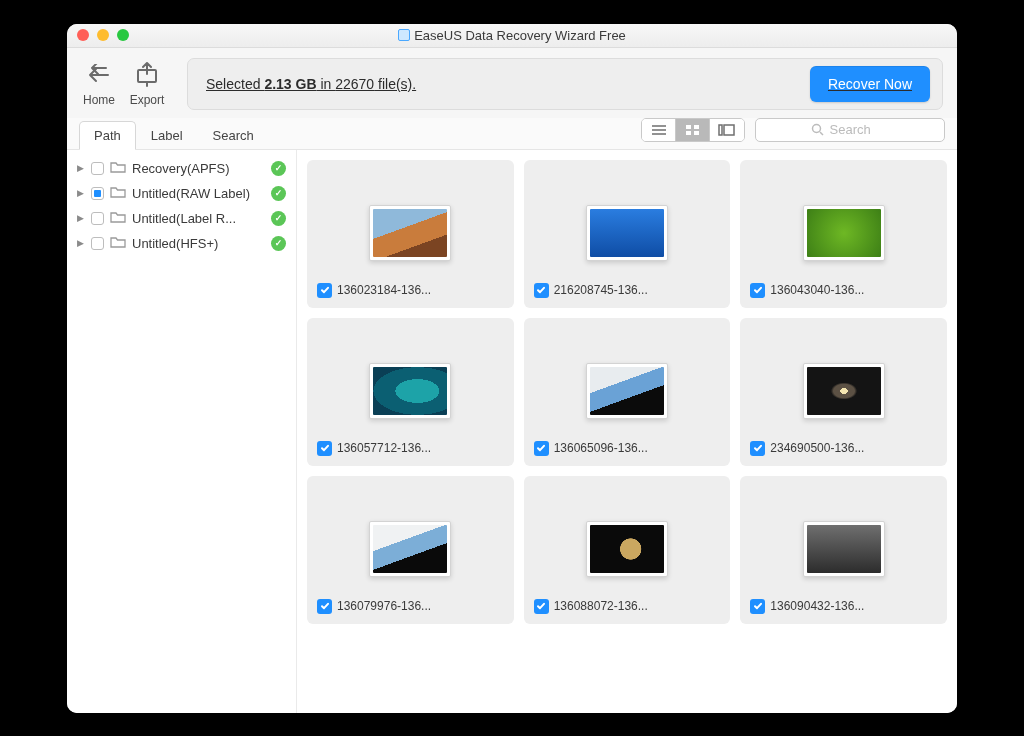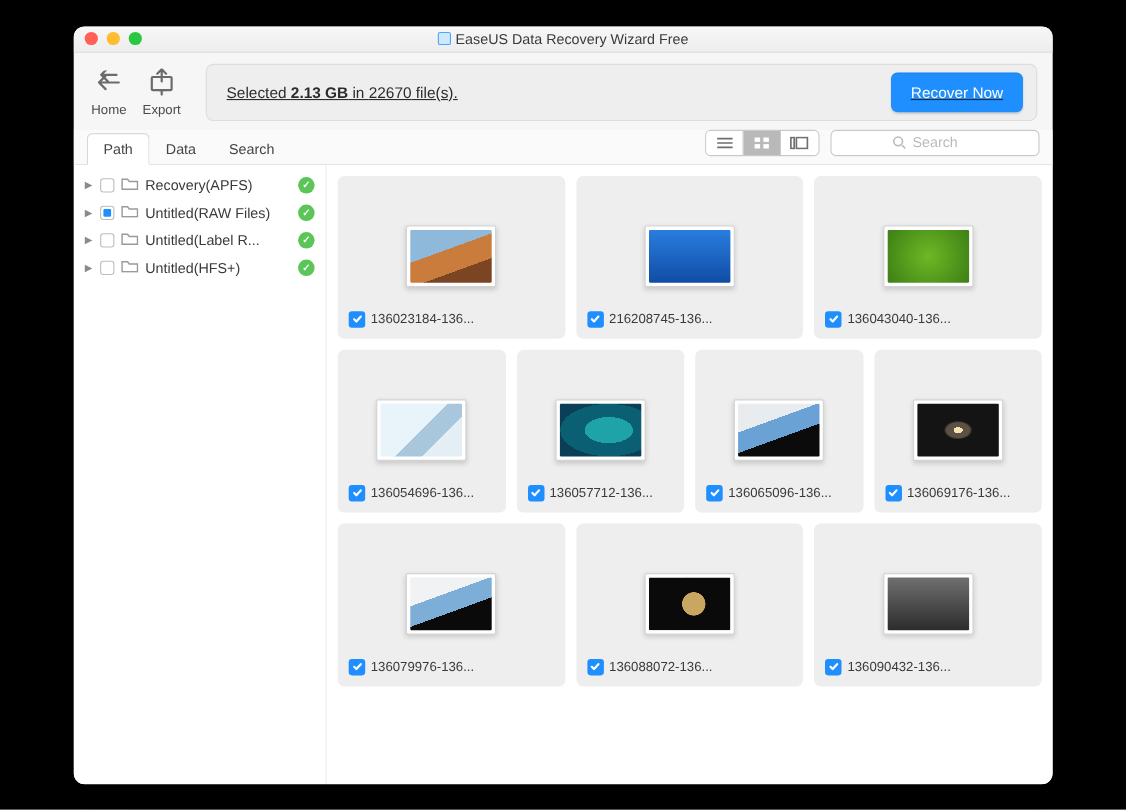--- a/index.html
+++ b/index.html
@@ -124,21 +124,21 @@
       <span>
         <span>Selected </span><b>2.13 GB</b><span> in </span><span>22670</span><span> file(s).</span>
       </span>
       <button class="recover-btn">Recover Now</button>
     </div>
   </div>
 
   <div class="secondrow">
     <div class="tabs">
       <div class="tab active">Path</div>
-      <div class="tab">Data</div>
+      <div class="tab">Label</div>
       <div class="tab">Search</div>
     </div>
     <div class="spacer"></div>
     <div class="viewseg">
       <div class="seg">
         <svg width="16" height="12" stroke="#6f6f6f" stroke-width="1.5">
             <path d="M1 2h14M1 6h14M1 10h14"></path>
           </svg>
       </div>
       <div class="seg sel">
@@ -175,21 +175,21 @@
             </svg></span>
           <span class="lbl">Recovery(APFS)</span>
           <span class="ok">✓</span>
         </div>
         <div class="srow">
           <span class="tri">▶</span>
           <span class="cb dot"></span>
           <span class="fico"><svg width="16" height="12" fill="none" stroke="#9a9a9a" stroke-width="1.3">
               <path d="M1 2h5l1.5 2H15v7H1z"></path>
             </svg></span>
-          <span class="lbl">Untitled(RAW Files)</span>
+          <span class="lbl">Untitled(RAW Label)</span>
           <span class="ok">✓</span>
         </div>
         <div class="srow">
           <span class="tri">▶</span>
           <span class="cb "></span>
           <span class="fico"><svg width="16" height="12" fill="none" stroke="#9a9a9a" stroke-width="1.3">
               <path d="M1 2h5l1.5 2H15v7H1z"></path>
             </svg></span>
           <span class="lbl">Untitled(Label R...</span>
           <span class="ok">✓</span>
@@ -242,33 +242,20 @@
                   <path d="M2 5.2 4 7.2 8 2.8"></path>
                 </svg>
               </span>
               <span class="fname">136043040-136...</span>
             </div>
           </div>
         </div>
         <div class="rowcards">
           <div class="card">
             <div class="thumbwrap">
-              <div class="thumb bg-ice"></div>
-            </div>
-            <div class="caprow">
-              <span class="chk">
-                <svg width="10" height="10" viewBox="0 0 10 10" fill="none" stroke-width="2" stroke-linecap="round" stroke-linejoin="round">
-                  <path d="M2 5.2 4 7.2 8 2.8"></path>
-                </svg>
-              </span>
-              <span class="fname">136054696-136...</span>
-            </div>
-          </div>
-          <div class="card">
-            <div class="thumbwrap">
               <div class="thumb bg-water"></div>
             </div>
             <div class="caprow">
               <span class="chk">
                 <svg width="10" height="10" viewBox="0 0 10 10" fill="none" stroke-width="2" stroke-linecap="round" stroke-linejoin="round">
                   <path d="M2 5.2 4 7.2 8 2.8"></path>
                 </svg>
               </span>
               <span class="fname">136057712-136...</span>
             </div>
@@ -289,21 +276,21 @@
           <div class="card">
             <div class="thumbwrap">
               <div class="thumb bg-galaxy"></div>
             </div>
             <div class="caprow">
               <span class="chk">
                 <svg width="10" height="10" viewBox="0 0 10 10" fill="none" stroke-width="2" stroke-linecap="round" stroke-linejoin="round">
                   <path d="M2 5.2 4 7.2 8 2.8"></path>
                 </svg>
               </span>
-              <span class="fname">136069176-136...</span>
+              <span class="fname">234690500-136...</span>
             </div>
           </div>
         </div>
         <div class="rowcards">
           <div class="card">
             <div class="thumbwrap">
               <div class="thumb bg-earth2"></div>
             </div>
             <div class="caprow">
               <span class="chk">

